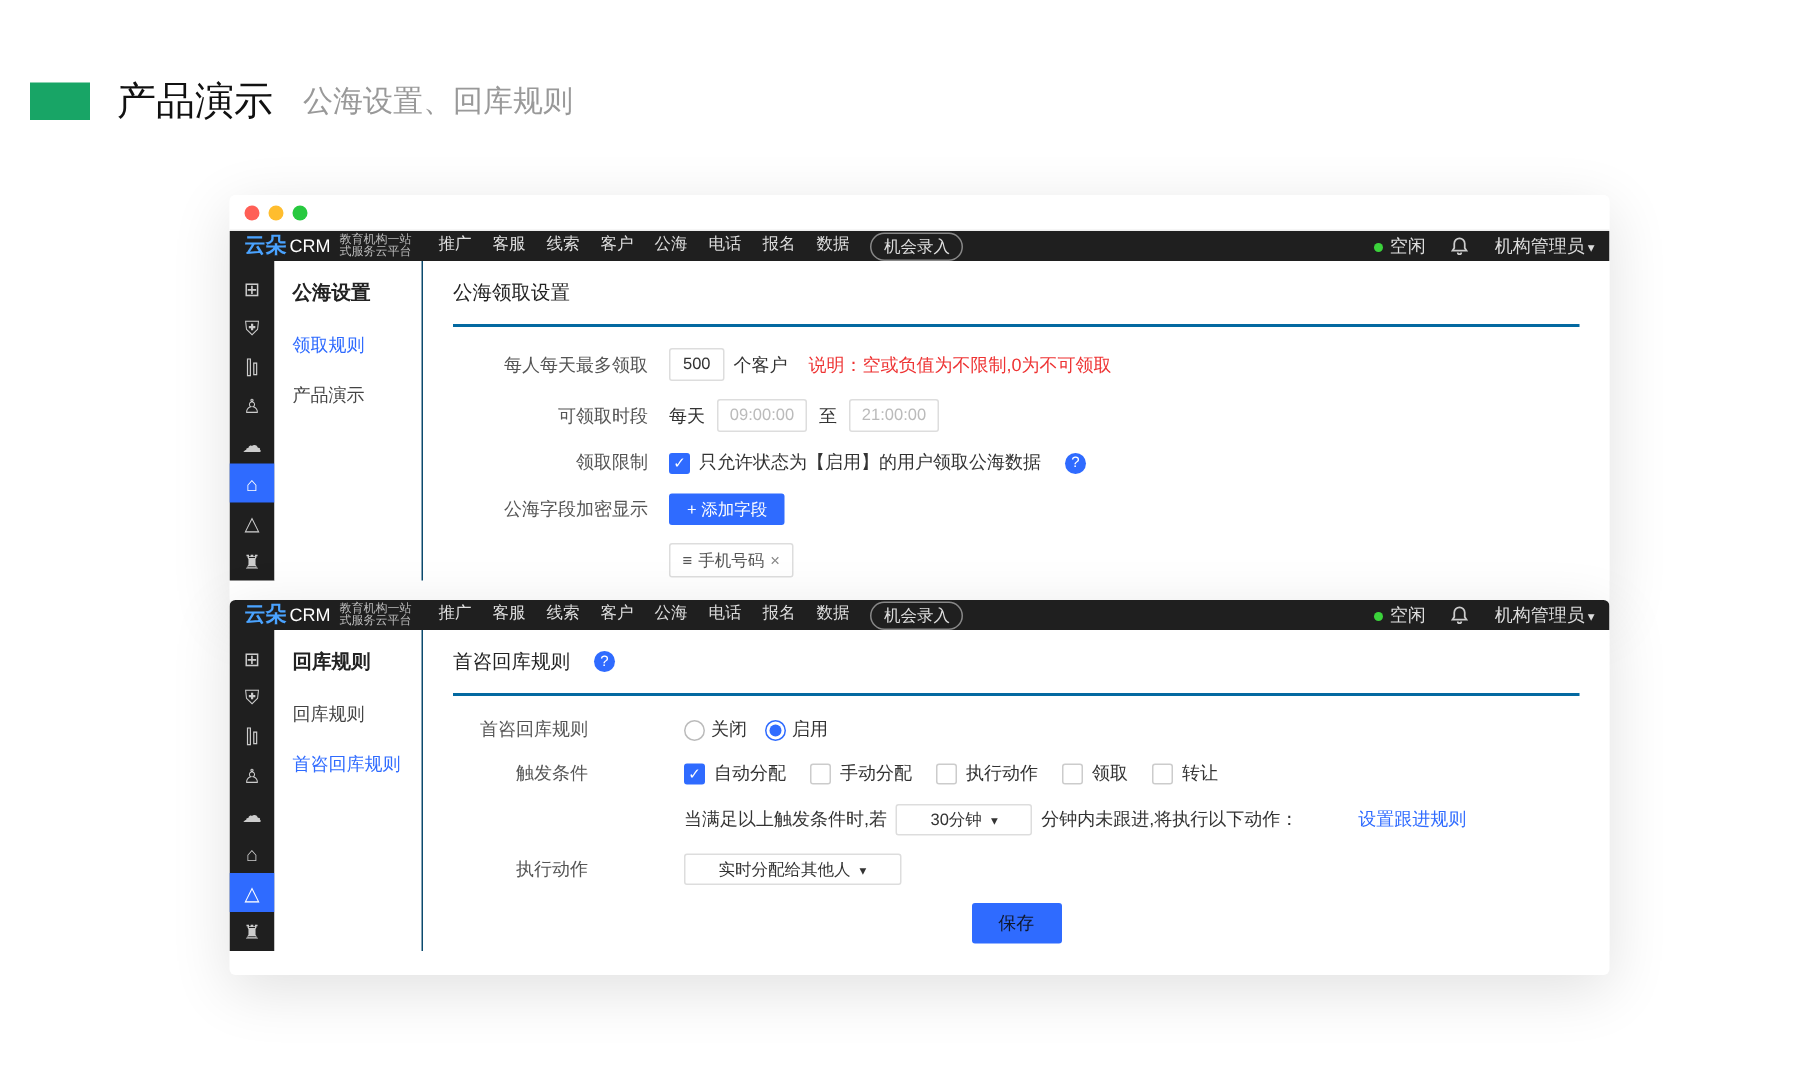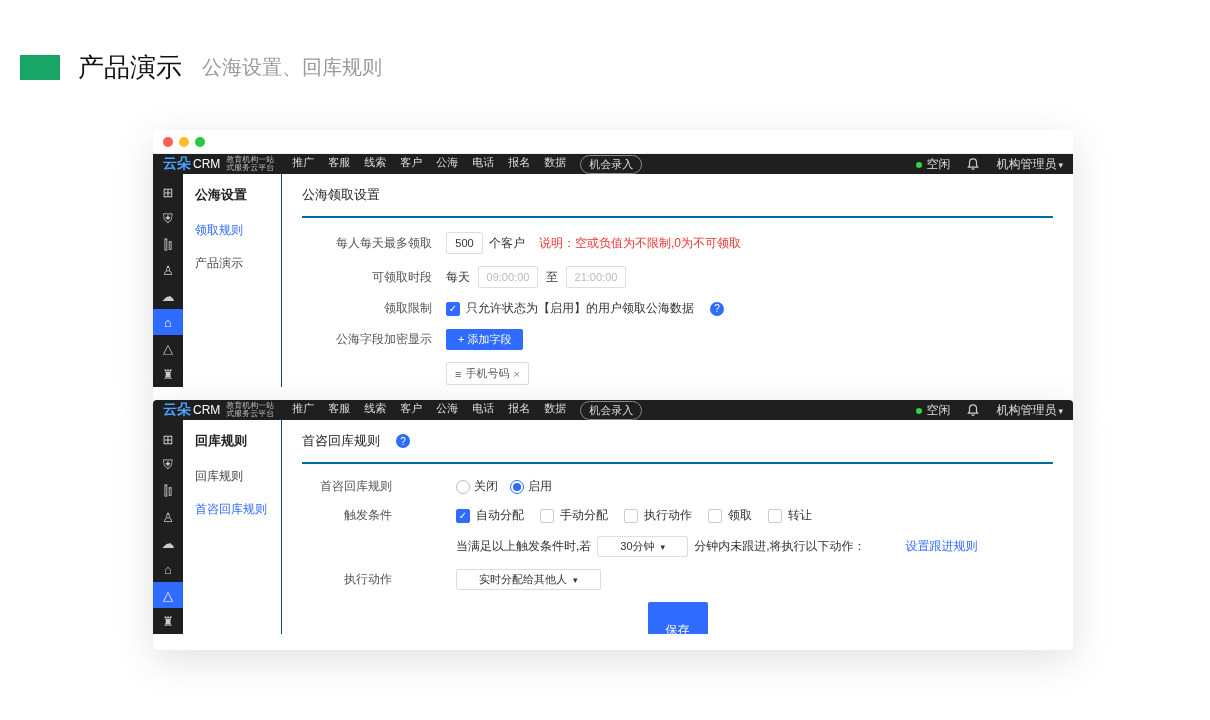--- a/index.html
+++ b/index.html
@@ -52,21 +52,21 @@
   .cb.checked{background:#2f6bff;border-color:#2f6bff}
   .btn-add{background:#2f6bff;color:#fff;border-radius:2px;padding:3px 12px;font-size:11px;cursor:pointer}
   .tag{border:1px solid #ddd;border-radius:2px;padding:3px 8px;font-size:11px;color:#555;display:inline-flex;align-items:center}
   .tag .x{margin-left:4px;color:#888;cursor:pointer}
   .radio{width:14px;height:14px;border:1px solid #bbb;border-radius:50%;display:inline-flex;align-items:center;justify-content:center;margin-right:4px;cursor:pointer;flex:0 0 auto}
   .radio.sel{border-color:#2f6bff}
   .radio.sel::after{content:"";width:8px;height:8px;border-radius:50%;background:#2f6bff}
   .dd{border:1px solid #ddd;border-radius:2px;padding:2px 22px;font-size:11px;display:inline-flex;align-items:center;cursor:pointer}
   .dd .caret2{color:#333;margin-left:6px}
   .link{color:#2f6bff;cursor:pointer}
-  .save-btn{background:#2f6bff;color:#ffffff;border-radius:2px;padding:20px 18px;font-size:12px;cursor:pointer}
+  .save-btn{background:#2f6bff;color:#0f172a;border-radius:2px;padding:5px 18px;font-size:12px;cursor:pointer}
   .opt{display:inline-flex;align-items:center;margin-right:16px}
 </style>
 </head>
 <body>
 
 <div class="page-header">
   <div class="green-block"></div>
   <div class="ph-title">产品演示</div>
   <div class="ph-sub">公海设置、回库规则</div>
 </div>

